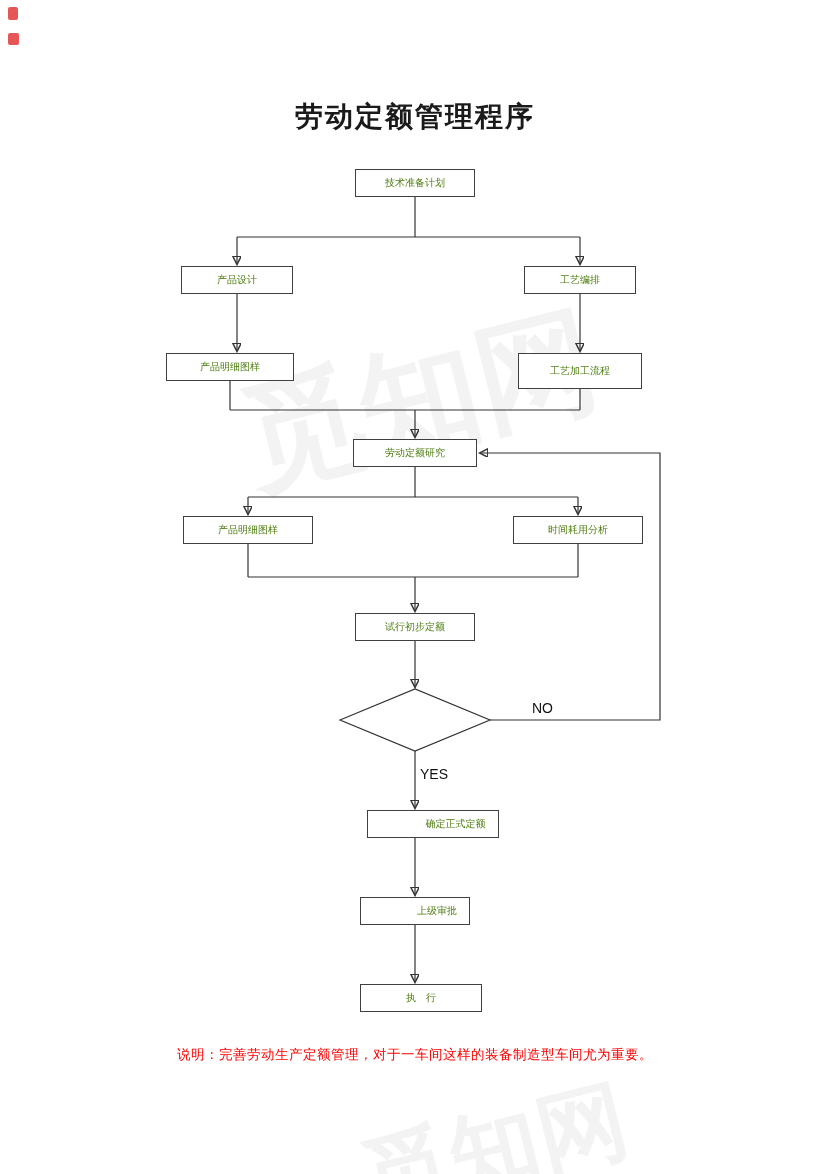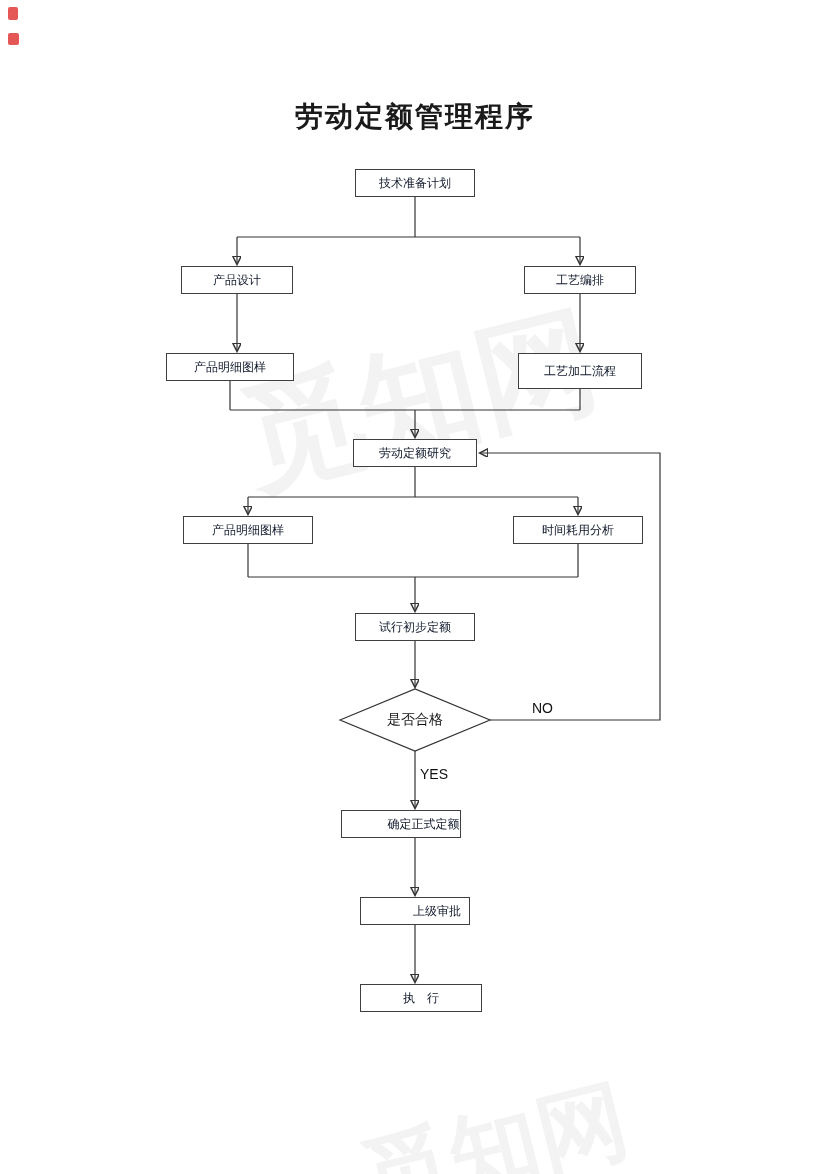--- a/index.html
+++ b/index.html
@@ -25,22 +25,22 @@
     z-index: 4;
   }
   .node {
     position: absolute;
     box-sizing: border-box;
     border: 1px solid #3f3f3f;
     background: #ffffff;
     display: flex;
     align-items: center;
     justify-content: center;
-    font-size: 12px;
-    color: #0f172a;
+    font-size: 10px;
+    color: #4d7c0f;
     white-space: nowrap;
     z-index: 3;
   }
   .decision-text {
     position: absolute;
     display: flex;
     align-items: center;
     justify-content: center;
     font-size: 14px;
     color: #141414;
@@ -164,26 +164,26 @@
   <div class="node" style="left:518px; top:353px; width:124px; height:36px;">工艺加工流程</div>
 
   <div class="node" style="left:353px; top:439px; width:124px; height:28px;">劳动定额研究</div>
 
   <div class="node" style="left:183px; top:516px; width:130px; height:28px;">产品明细图样</div>
 
   <div class="node" style="left:513px; top:516px; width:130px; height:28px;">时间耗用分析</div>
 
   <div class="node" style="left:355px; top:613px; width:120px; height:28px;">试行初步定额</div>
 
-  <div class="decision-text" style="left:340px; top:689px; width:150px; height:62px;">是否合格</div>
 
   <div class="edge-label" style="left:532px; top:700px;">NO</div>
 
   <div class="edge-label" style="left:420px; top:766px;">YES</div>
 
-  <div class="node" style="left:341px; top:810px; width:120px; height:28px;padding-left:45px;">确定正式定额</div>
+  <div class="node" style="left:367px; top:810px; width:132px; height:28px;padding-left:45px;">确定正式定额</div>
 
   <div class="node" style="left:360px; top:897px; width:110px; height:28px;padding-left:44px;">上级审批</div>
 
   <div class="node" style="left:360px; top:984px; width:122px; height:28px;">执　行</div>
 
+  <div class="note">说明：完善劳动生产定额管理，对于一车间这样的装备制造型车间尤为重要。</div>
 
 </div>
 
 </body></html>

